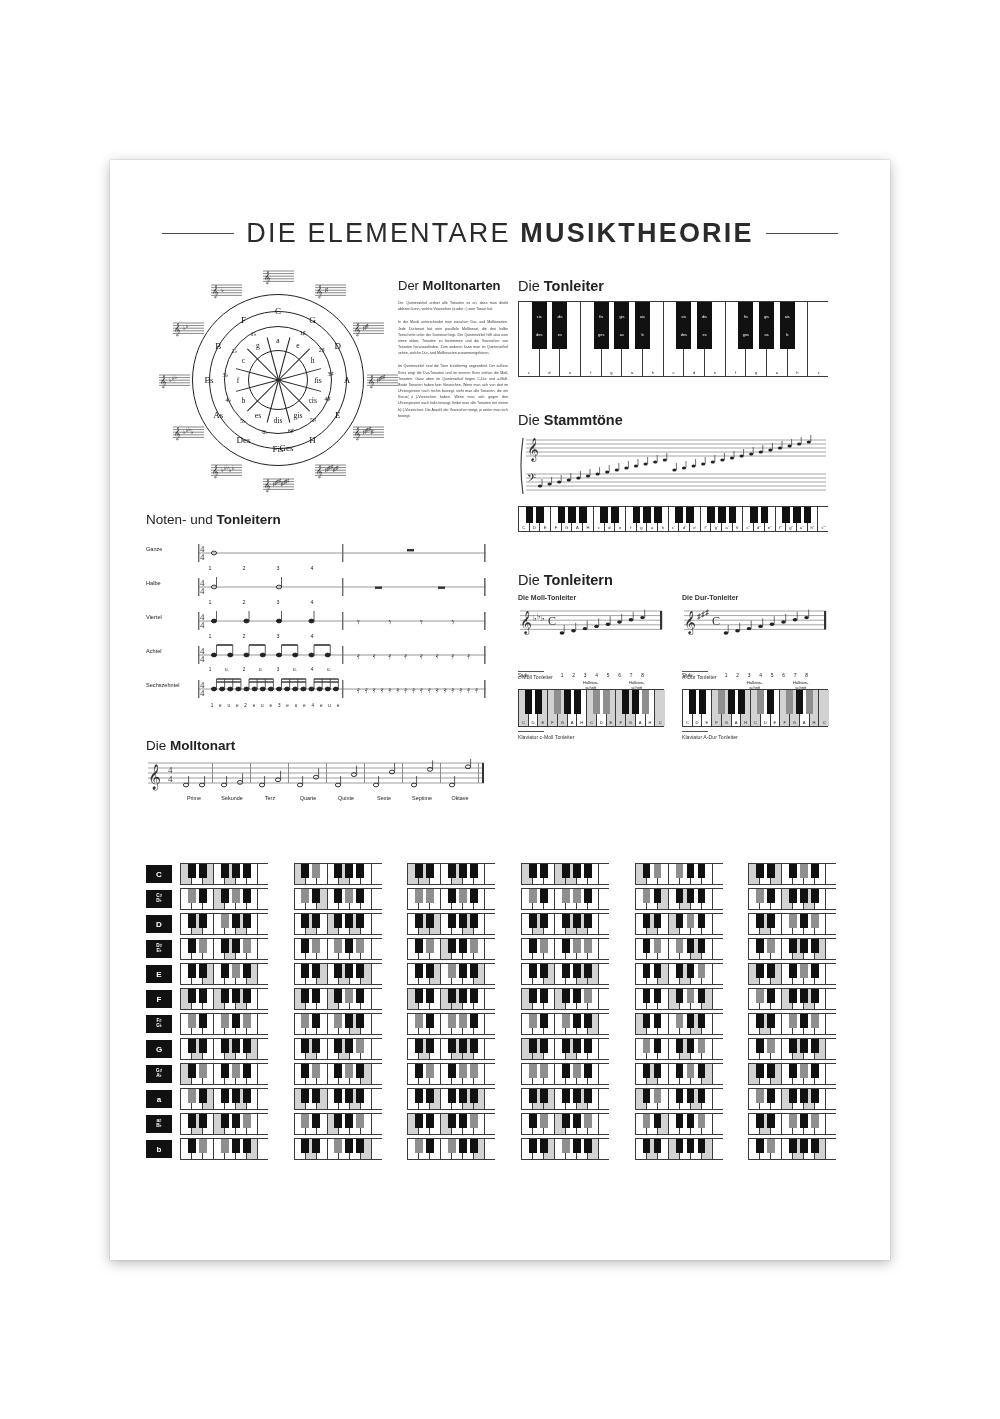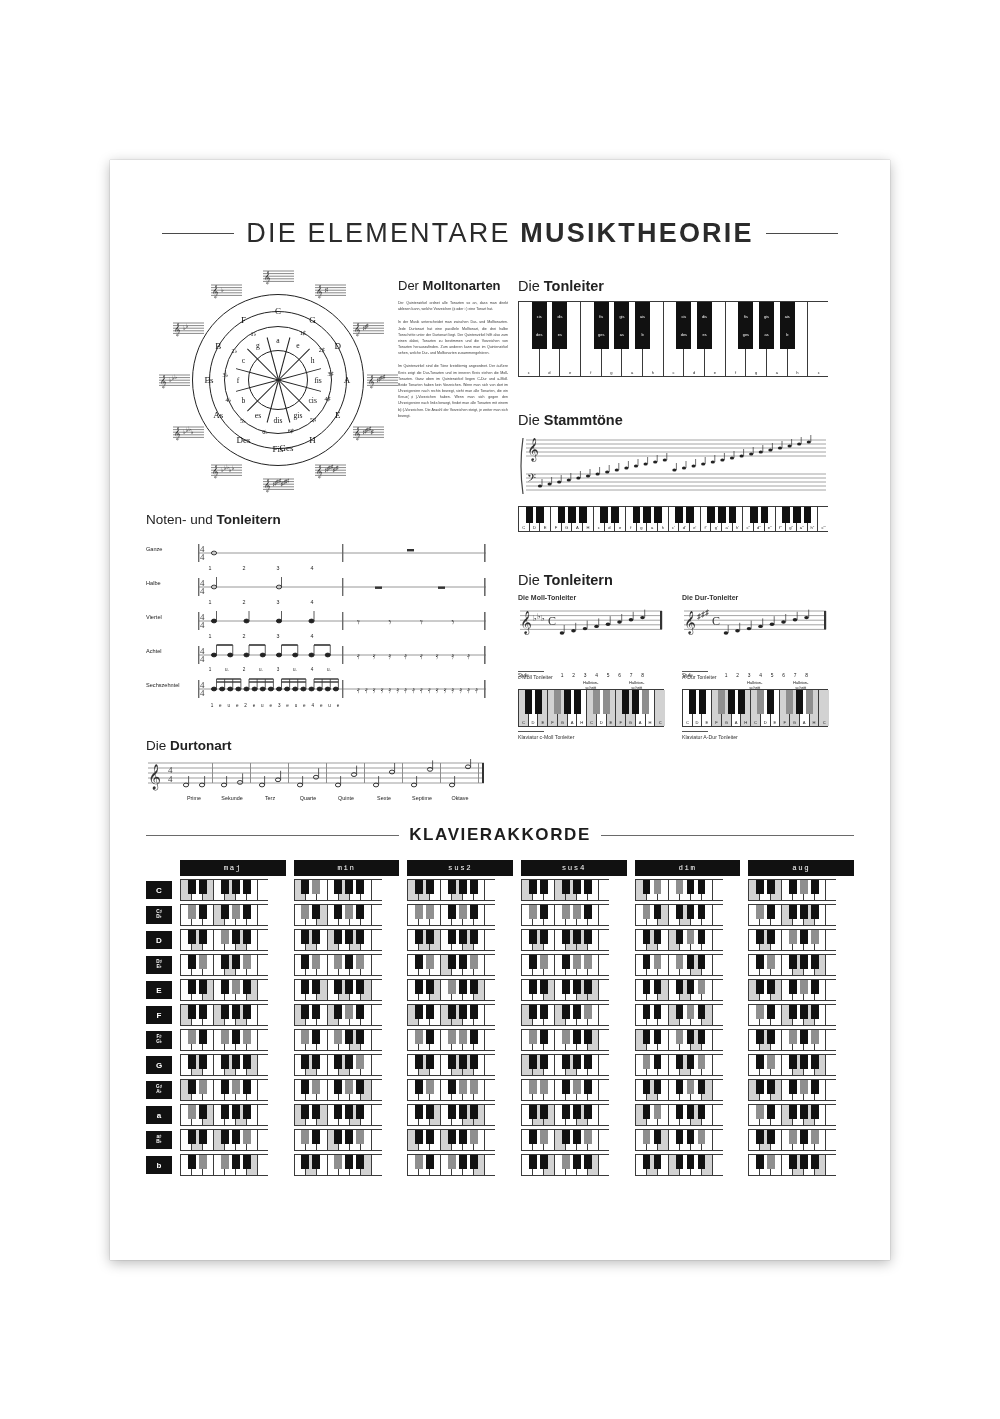--- a/index.html
+++ b/index.html
@@ -1036,21 +1036,21 @@
               <div class="cnt2" style="left: 158.4px; top: 0px;">e</div>
               <div class="cnt2" style="left: 166.8px; top: 0px;">4</div>
               <div class="cnt2" style="left: 175.2px; top: 0px;">e</div>
               <div class="cnt2" style="left: 183.6px; top: 0px;">u</div>
               <div class="cnt2" style="left: 192px; top: 0px;">e</div>
             </div>
           </div>
       </div>
 
       <div class="ivwrap">
-        <div class="iv-head"><span>Die </span><b>Durtonart</b></div>
+        <div class="iv-head"><span>Die </span><b>Molltonart</b></div>
         <div class="ivstaff" id="iv-staff"><svg width="340" height="34" viewBox="0 0 340 34">
               <line x1="2" y1="4" x2="338" y2="4" stroke="#8d8d8d" stroke-width=".85"></line>
               <line x1="2" y1="9" x2="338" y2="9" stroke="#8d8d8d" stroke-width=".85"></line>
               <line x1="2" y1="14" x2="338" y2="14" stroke="#8d8d8d" stroke-width=".85"></line>
               <line x1="2" y1="19" x2="338" y2="19" stroke="#8d8d8d" stroke-width=".85"></line>
               <line x1="2" y1="24" x2="338" y2="24" stroke="#8d8d8d" stroke-width=".85"></line>
               <text x="2" y="25" font-size="22" fill="#333" font-family="Liberation Serif,serif">𝄞</text>
               <text x="22" y="14" font-size="9" fill="#444" font-family="Liberation Serif,serif">4</text>
               <text x="22" y="23" font-size="9" fill="#444" font-family="Liberation Serif,serif">4</text>
               <ellipse cx="40" cy="26" rx="2.6" ry="1.9" fill="none" stroke="#222" stroke-width=".9"></ellipse>
@@ -1090,47 +1090,22 @@
               <rect x="294" y="4" width="1" height="20" fill="#8d8d8d"></rect>
               <ellipse cx="306" cy="26" rx="2.6" ry="1.9" fill="none" stroke="#222" stroke-width=".9"></ellipse>
               <line x1="308.6" y1="26" x2="308.6" y2="17" stroke="#333" stroke-width=".8"></line>
               <ellipse cx="322" cy="7.800000000000001" rx="2.6" ry="1.9" fill="none" stroke="#222" stroke-width=".9"></ellipse>
               <line x1="324.6" y1="7.800000000000001" x2="324.6" y2="-1.1999999999999993" stroke="#333" stroke-width=".8"></line>
               <rect x="332" y="4" width="1" height="20" fill="#8d8d8d"></rect>
               <rect x="336" y="4" width="2" height="20" fill="#333"></rect>
             </svg><div class="ivlbl" style="left: 48px;">Prime</div><div class="ivlbl" style="left: 86px;">Sekunde</div><div class="ivlbl" style="left: 124px;">Terz</div><div class="ivlbl" style="left: 162px;">Quarte</div><div class="ivlbl" style="left: 200px;">Quinte</div><div class="ivlbl" style="left: 238px;">Sexte</div><div class="ivlbl" style="left: 276px;">Septime</div><div class="ivlbl" style="left: 314px;">Oktave</div></div>
       </div>
 
-      <div class="bandtitle">
-        <span class="rule"></span>
-        <span class="txt">KLAVIERAKKORDE</span>
-        <span class="rule"></span>
-      </div>
 
       <div class="chordgrid">
-        <div class="cg-head" id="cg-head">
-            <div class="cell">
-              <div class="tag">maj</div>
-            </div>
-            <div class="cell">
-              <div class="tag">min</div>
-            </div>
-            <div class="cell">
-              <div class="tag">sus2</div>
-            </div>
-            <div class="cell">
-              <div class="tag">sus4</div>
-            </div>
-            <div class="cell">
-              <div class="tag">dim</div>
-            </div>
-            <div class="cell">
-              <div class="tag">aug</div>
-            </div>
-          </div>
         <div id="cg-body">
             <div class="cg-row">
               <div class="rootcell">C</div>
               <div class="cell">
                 <div class="kb" style="width: 88px; height: 22px;">
                   <div class="wk on" style="left: 0px; width: 11px;"></div>
                   <div class="wk" style="left: 11px; width: 11px;"></div>
                   <div class="wk on" style="left: 22px; width: 11px;"></div>
                   <div class="wk" style="left: 33px; width: 11px;"></div>
                   <div class="wk on" style="left: 44px; width: 11px;"></div>

